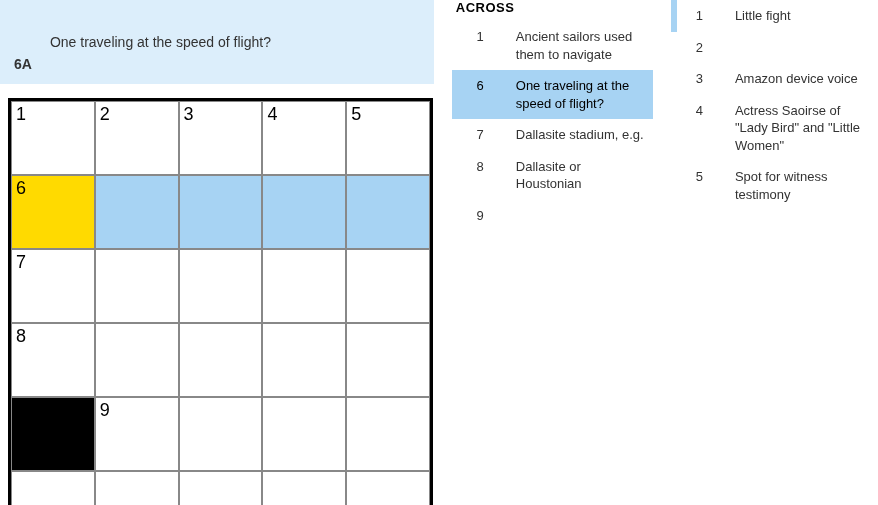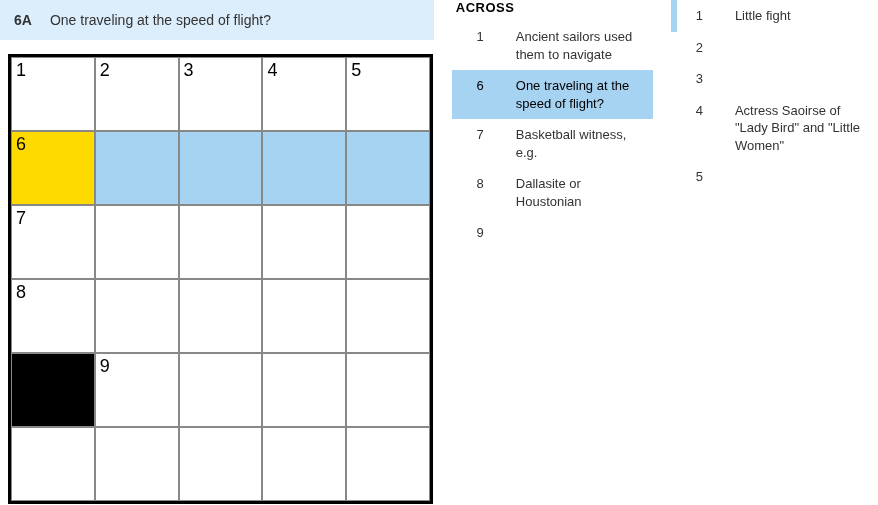--- a/index.html
+++ b/index.html
@@ -16,21 +16,21 @@
   }
   .left { width: 440px; }
   .clue-bar {
     background: #dceefb;
     padding: 12px 14px;
     margin-bottom: 14px;
     display: flex;
     align-items: center;
     gap: 18px;
   }
-  .clue-bar .num { font-weight: 700; font-size: 14px; }
+  .clue-bar .num { font-weight: 700; font-size: 14px; margin-top: 44px; }
   .clue-bar .txt { font-size: 14px; }
   .grid {
     border: 3px solid #000;
     display: grid;
     grid-template-columns: repeat(5, 1fr);
     grid-template-rows: repeat(6, 74px);
     width: 425px;
     margin-left: 8px;
   }
   .cell {
@@ -150,21 +150,21 @@
       <div class="clue">
         <span class="cn">1</span>
         <span class="ct">Ancient sailors used them to navigate</span>
       </div>
       <div class="clue active">
         <span class="cn">6</span>
         <span class="ct">One traveling at the speed of flight?</span>
       </div>
       <div class="clue">
         <span class="cn">7</span>
-        <span class="ct">Basketball witness, e.g.</span>
+        <span class="ct">Dallasite stadium, e.g.</span>
       </div>
       <div class="clue">
         <span class="cn">8</span>
         <span class="ct">Dallasite or Houstonian</span>
       </div>
       <div class="clue">
         <span class="cn">9</span>
       </div>
     </div>
 </div>
@@ -173,22 +173,24 @@
   <div class="list" id="down-list">
       <div class="clue rel">
         <span class="cn">1</span>
         <span class="ct">Little fight</span>
       </div>
       <div class="clue">
         <span class="cn">2</span>
       </div>
       <div class="clue">
         <span class="cn">3</span>
+        <span class="ct">Amazon device voice</span>
       </div>
       <div class="clue">
         <span class="cn">4</span>
         <span class="ct">Actress Saoirse of "Lady Bird" and "Little Women"</span>
       </div>
       <div class="clue">
         <span class="cn">5</span>
+        <span class="ct">Spot for witness testimony</span>
       </div>
     </div>
 </div>
 
 </body></html>

